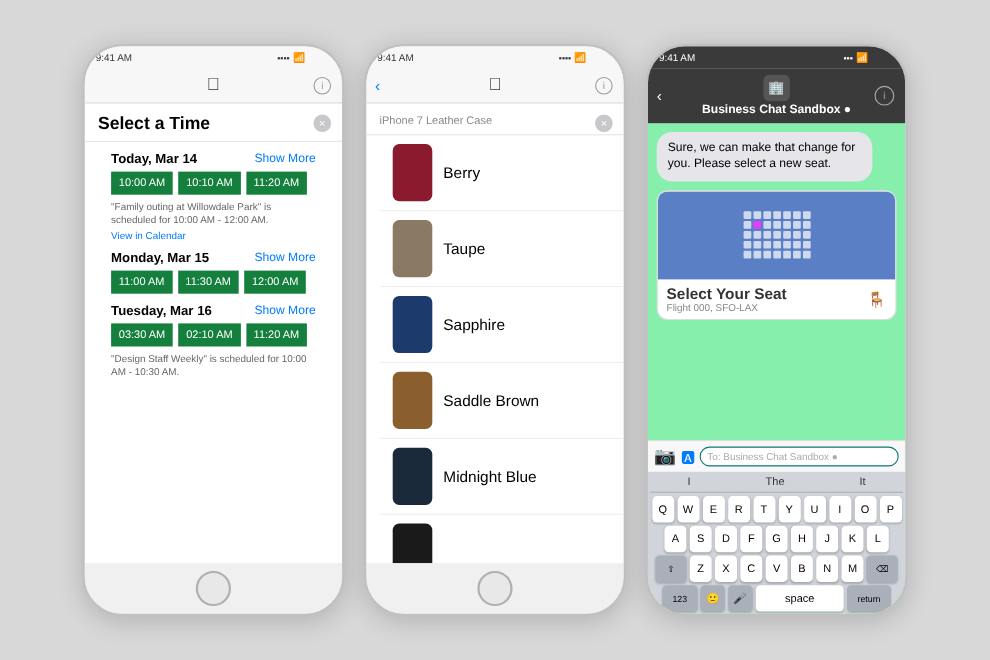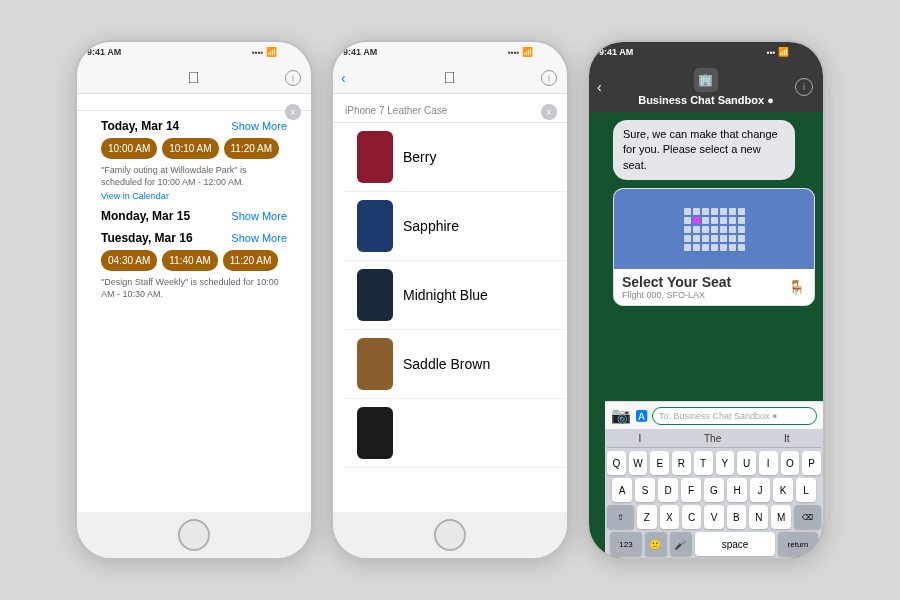--- a/index.html
+++ b/index.html
@@ -34,21 +34,21 @@
       background: #f7f7f7;
       height: 20px;
       display: flex;
       align-items: center;
       justify-content: space-between;
       padding: 0 10px;
       font-size: 9px;
       color: #333;
       flex-shrink: 0;
     }
-    .status-bar .time { font-weight: 700; }
+    .status-bar .time { font-weight: 400; }
     .status-bar .icons { display: flex; gap: 3px; align-items: center; }
     .status-bar .signal { font-size: 8px; }
     .status-bar .battery { font-size: 8px; margin-top: 44px; }
 
     
     .nav-bar {
       background: #f7f7f7;
       height: 32px;
       display: flex;
       align-items: center;
@@ -117,22 +117,22 @@
     .p1-content { padding: 0 24px; flex: 1; overflow: hidden; }
     .day-section { margin-top: 8px; }
     .day-header {
       display: flex; justify-content: space-between; align-items: center;
       margin-bottom: 5px;
     }
     .day-header .day-label { font-size: 12px; font-weight: 600; color: #000; }
     .day-header .show-more { font-size: 11px; color: #007aff; }
     .time-buttons { display: flex; gap: 5px; margin-bottom: 6px; }
     .time-btn {
-      background: #a16207; color: #fff;
-      border-radius: 10px; padding: 5px 7px;
+      background: #15803d; color: #fff;
+      border-radius: 0; padding: 5px 7px;
       font-size: 10px; font-weight: 500; white-space: nowrap;
     }
     .day-note { font-size: 9px; color: #666; line-height: 1.3; margin-bottom: 3px; }
     .cal-link { font-size: 9px; color: #007aff; }
 
     
     .p2-header {
       padding: 10px 12px 6px;
       border-bottom: 1px solid #e5e5e5;
       position: relative;
@@ -175,25 +175,24 @@
       width: 24px; height: 24px;
       background: #555; border-radius: 5px;
       display: flex; align-items: center; justify-content: center;
       font-size: 12px; color: #fff; margin-bottom: 2px;
     }
     .p3-nav .chat-name { font-size: 11px; color: #fff; font-weight: 600; }
     .p3-nav .info-btn { position: absolute; right: 10px; width: 18px; height: 18px; border: 1.5px solid #aaa; border-radius: 50%; display: flex; align-items: center; justify-content: center; font-size: 9px; color: #aaa; }
 
     .chat-area {
       flex: 1;
-      background: #14532d;
+      background: #86efac;
       overflow: hidden;
       display: flex;
       flex-direction: column;
-      padding-left: 16px;
     }
 
     .chat-messages { padding: 8px; flex: 1; }
     .chat-bubble {
       background: #e5e5ea; border-radius: 14px;
       padding: 7px 10px; font-size: 11px; color: #000;
       max-width: 90%; line-height: 1.4; margin-bottom: 8px;
     }
 
     .seat-card {
@@ -277,20 +276,21 @@
       <span>📶</span>
       <span class="battery">100%</span>
     </div>
   </div>
   <div class="nav-bar">
     <span class="apple-logo"></span>
     <div class="info-btn">i</div>
   </div>
   <div class="screen">
     <div class="p1-header">
+      <div class="title">Select a Time</div>
       <div class="close-btn">×</div>
     </div>
     <div class="p1-content">
 
       <div class="day-section">
         <div class="day-header">
           <span class="day-label">Today, Mar 14</span>
           <span class="show-more">Show More</span>
         </div>
         <div class="time-buttons">
@@ -300,30 +300,35 @@
         </div>
         <div class="day-note">"Family outing at Willowdale Park" is scheduled for 10:00 AM - 12:00 AM.</div>
         <div class="cal-link">View in Calendar</div>
       </div>
 
       <div class="day-section">
         <div class="day-header">
           <span class="day-label">Monday, Mar 15</span>
           <span class="show-more">Show More</span>
         </div>
+        <div class="time-buttons">
+          <div class="time-btn">11:00 AM</div>
+          <div class="time-btn">11:30 AM</div>
+          <div class="time-btn">12:00 AM</div>
+        </div>
       </div>
 
       <div class="day-section">
         <div class="day-header">
           <span class="day-label">Tuesday, Mar 16</span>
           <span class="show-more">Show More</span>
         </div>
         <div class="time-buttons">
-          <div class="time-btn">04:30 AM</div>
-          <div class="time-btn">11:40 AM</div>
+          <div class="time-btn">03:30 AM</div>
+          <div class="time-btn">02:10 AM</div>
           <div class="time-btn">11:20 AM</div>
         </div>
         <div class="day-note">"Design Staff Weekly" is scheduled for 10:00 AM - 10:30 AM.</div>
       </div>
     </div>
   </div>
   <div class="home-button-area">
     <div class="home-button"></div>
   </div>
 </div>
@@ -346,30 +351,34 @@
     <div class="p2-header">
       <div class="subtitle">iPhone 7 Leather Case</div>
       <div class="close-btn">×</div>
     </div>
     <div class="color-list">
       <div class="color-item">
         <div class="color-swatch" style="background:#8b1a2e; border-radius:6px;"></div>
         <span class="color-name">Berry</span>
       </div>
       <div class="color-item">
+        <div class="color-swatch" style="background:#8a7a65; border-radius:6px;"></div>
+        <span class="color-name">Taupe</span>
+      </div>
+      <div class="color-item">
         <div class="color-swatch" style="background:#1c3a6b; border-radius:6px;"></div>
         <span class="color-name">Sapphire</span>
+      </div>
+      <div class="color-item">
+        <div class="color-swatch" style="background:#8b5e2e; border-radius:6px;"></div>
+        <span class="color-name">Saddle Brown</span>
       </div>
       <div class="color-item">
         <div class="color-swatch" style="background:#1a2a3a; border-radius:6px;"></div>
         <span class="color-name">Midnight Blue</span>
-      </div>
-      <div class="color-item">
-        <div class="color-swatch" style="background:#8b5e2e; border-radius:6px;"></div>
-        <span class="color-name">Saddle Brown</span>
       </div>
       <div class="color-item">
         <div class="color-swatch" style="background:#1a1a1a; border-radius:6px;"></div>
 
       </div>
     </div>
   </div>
   <div class="home-button-area">
     <div class="home-button"></div>
   </div>

